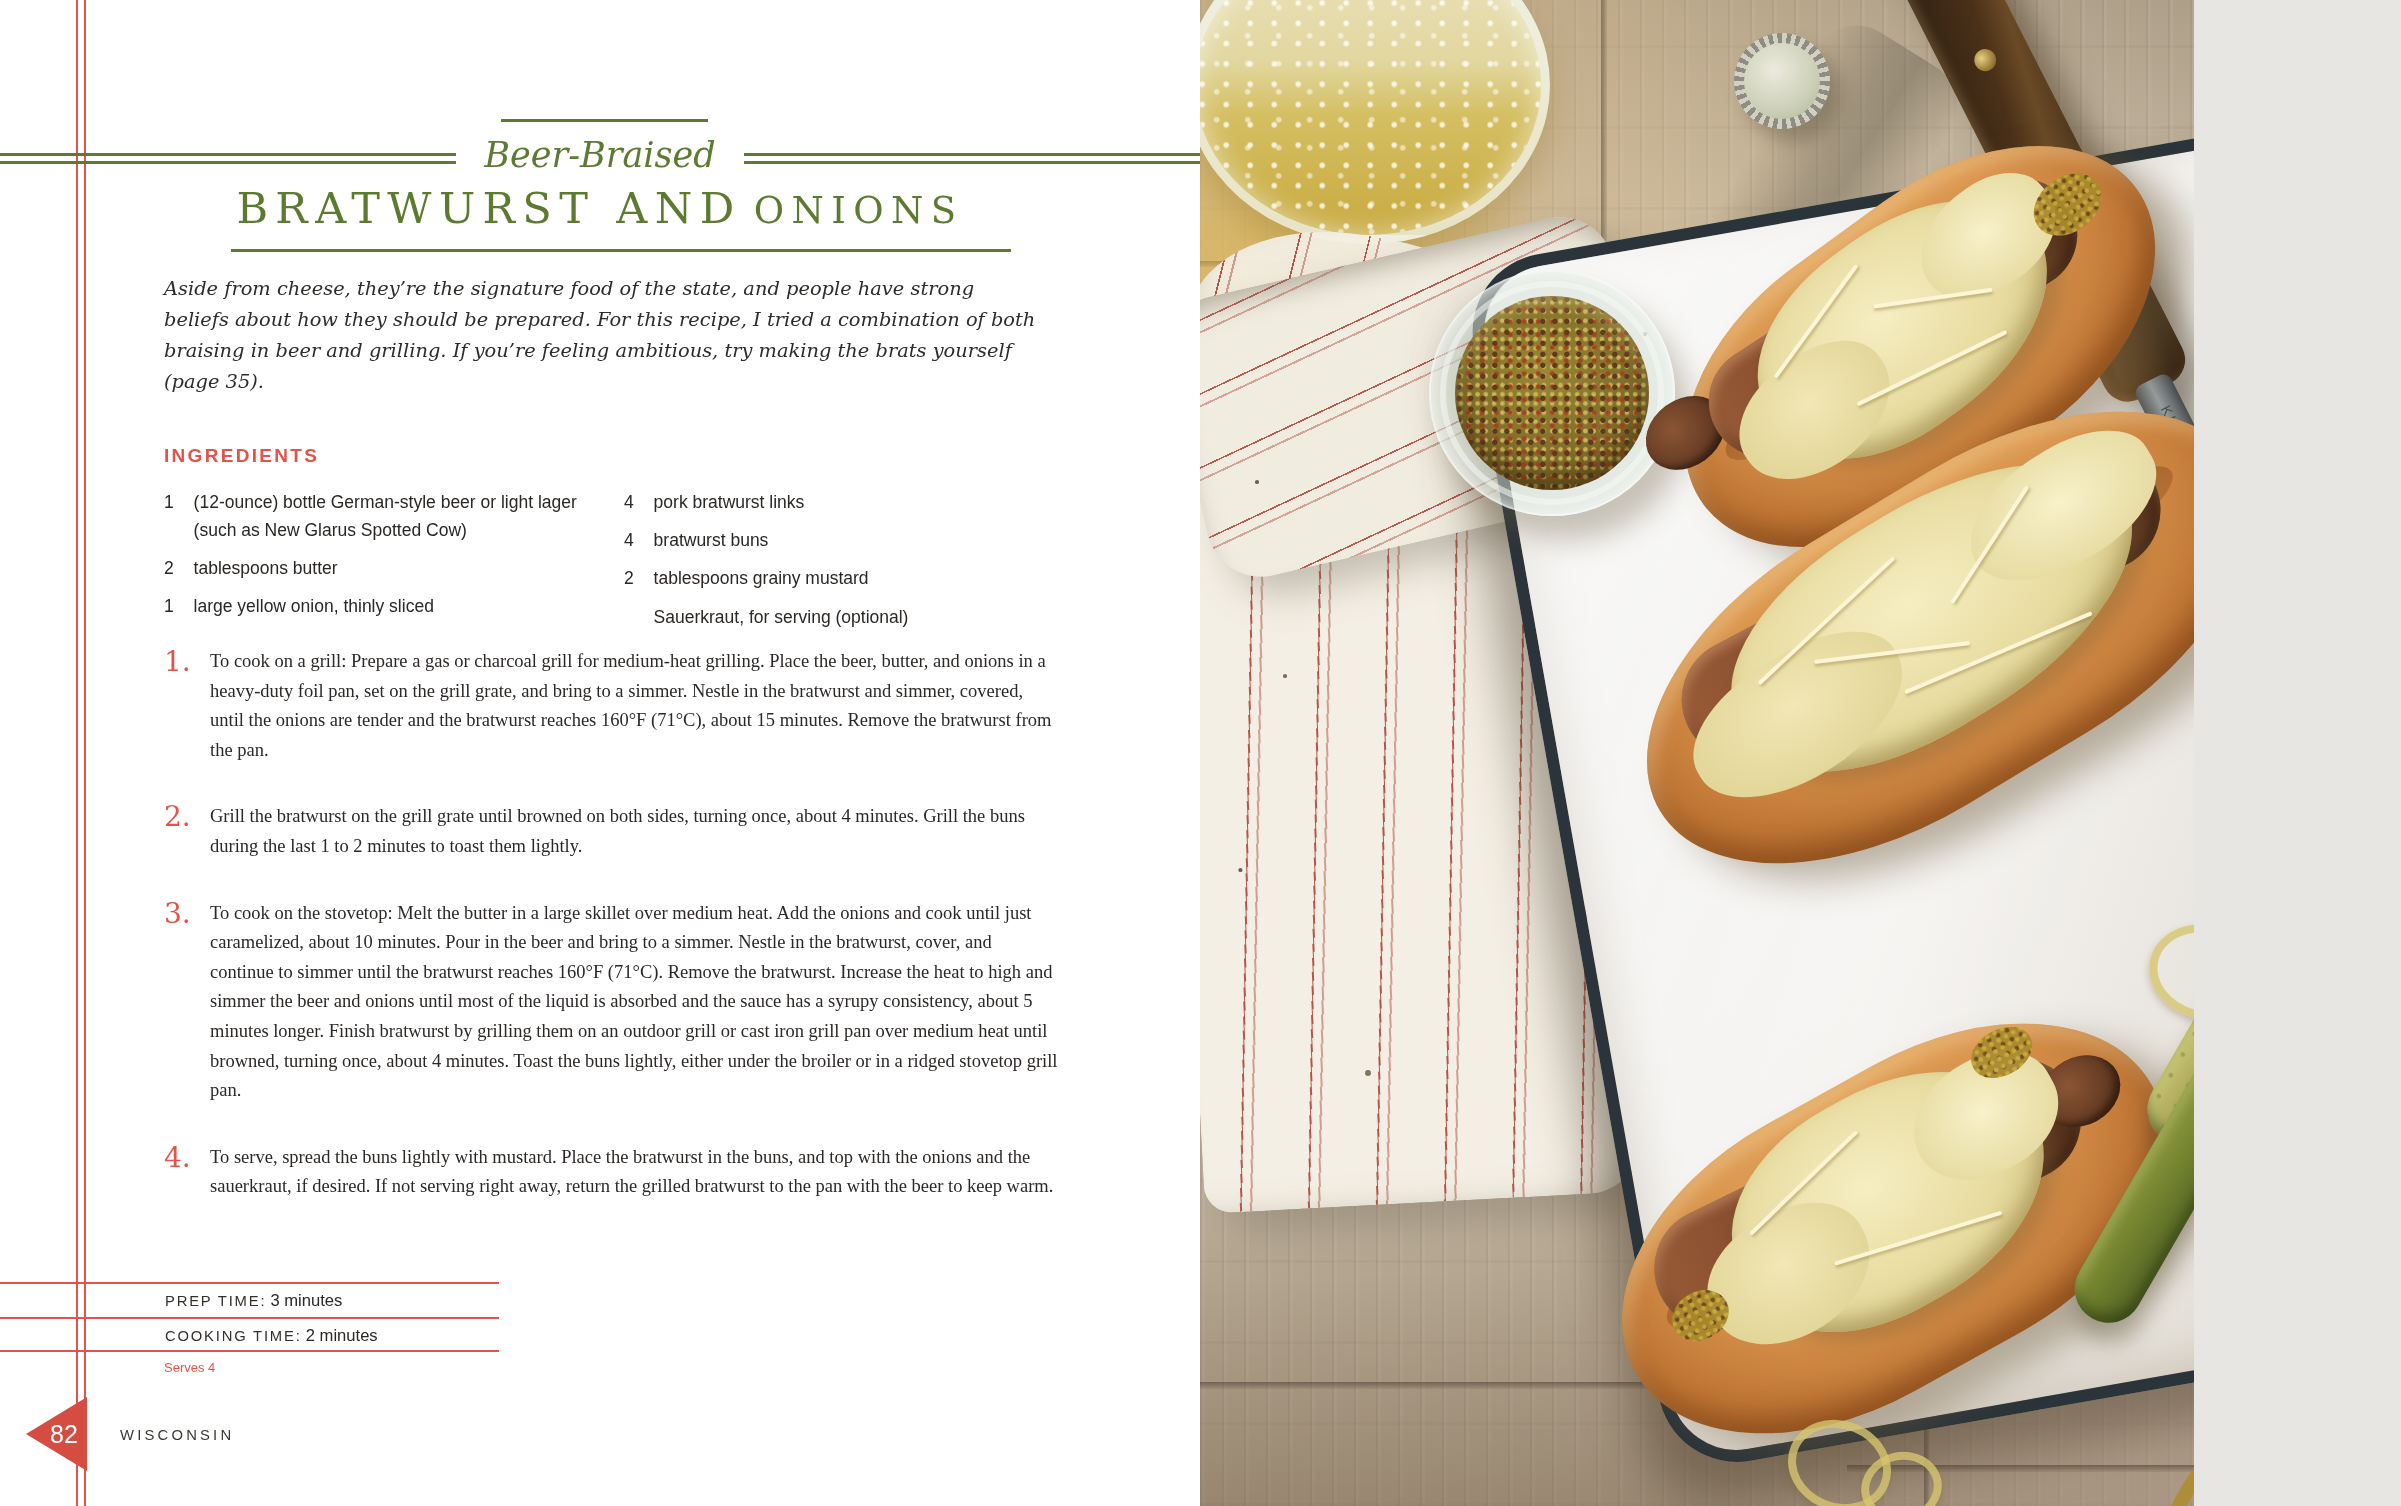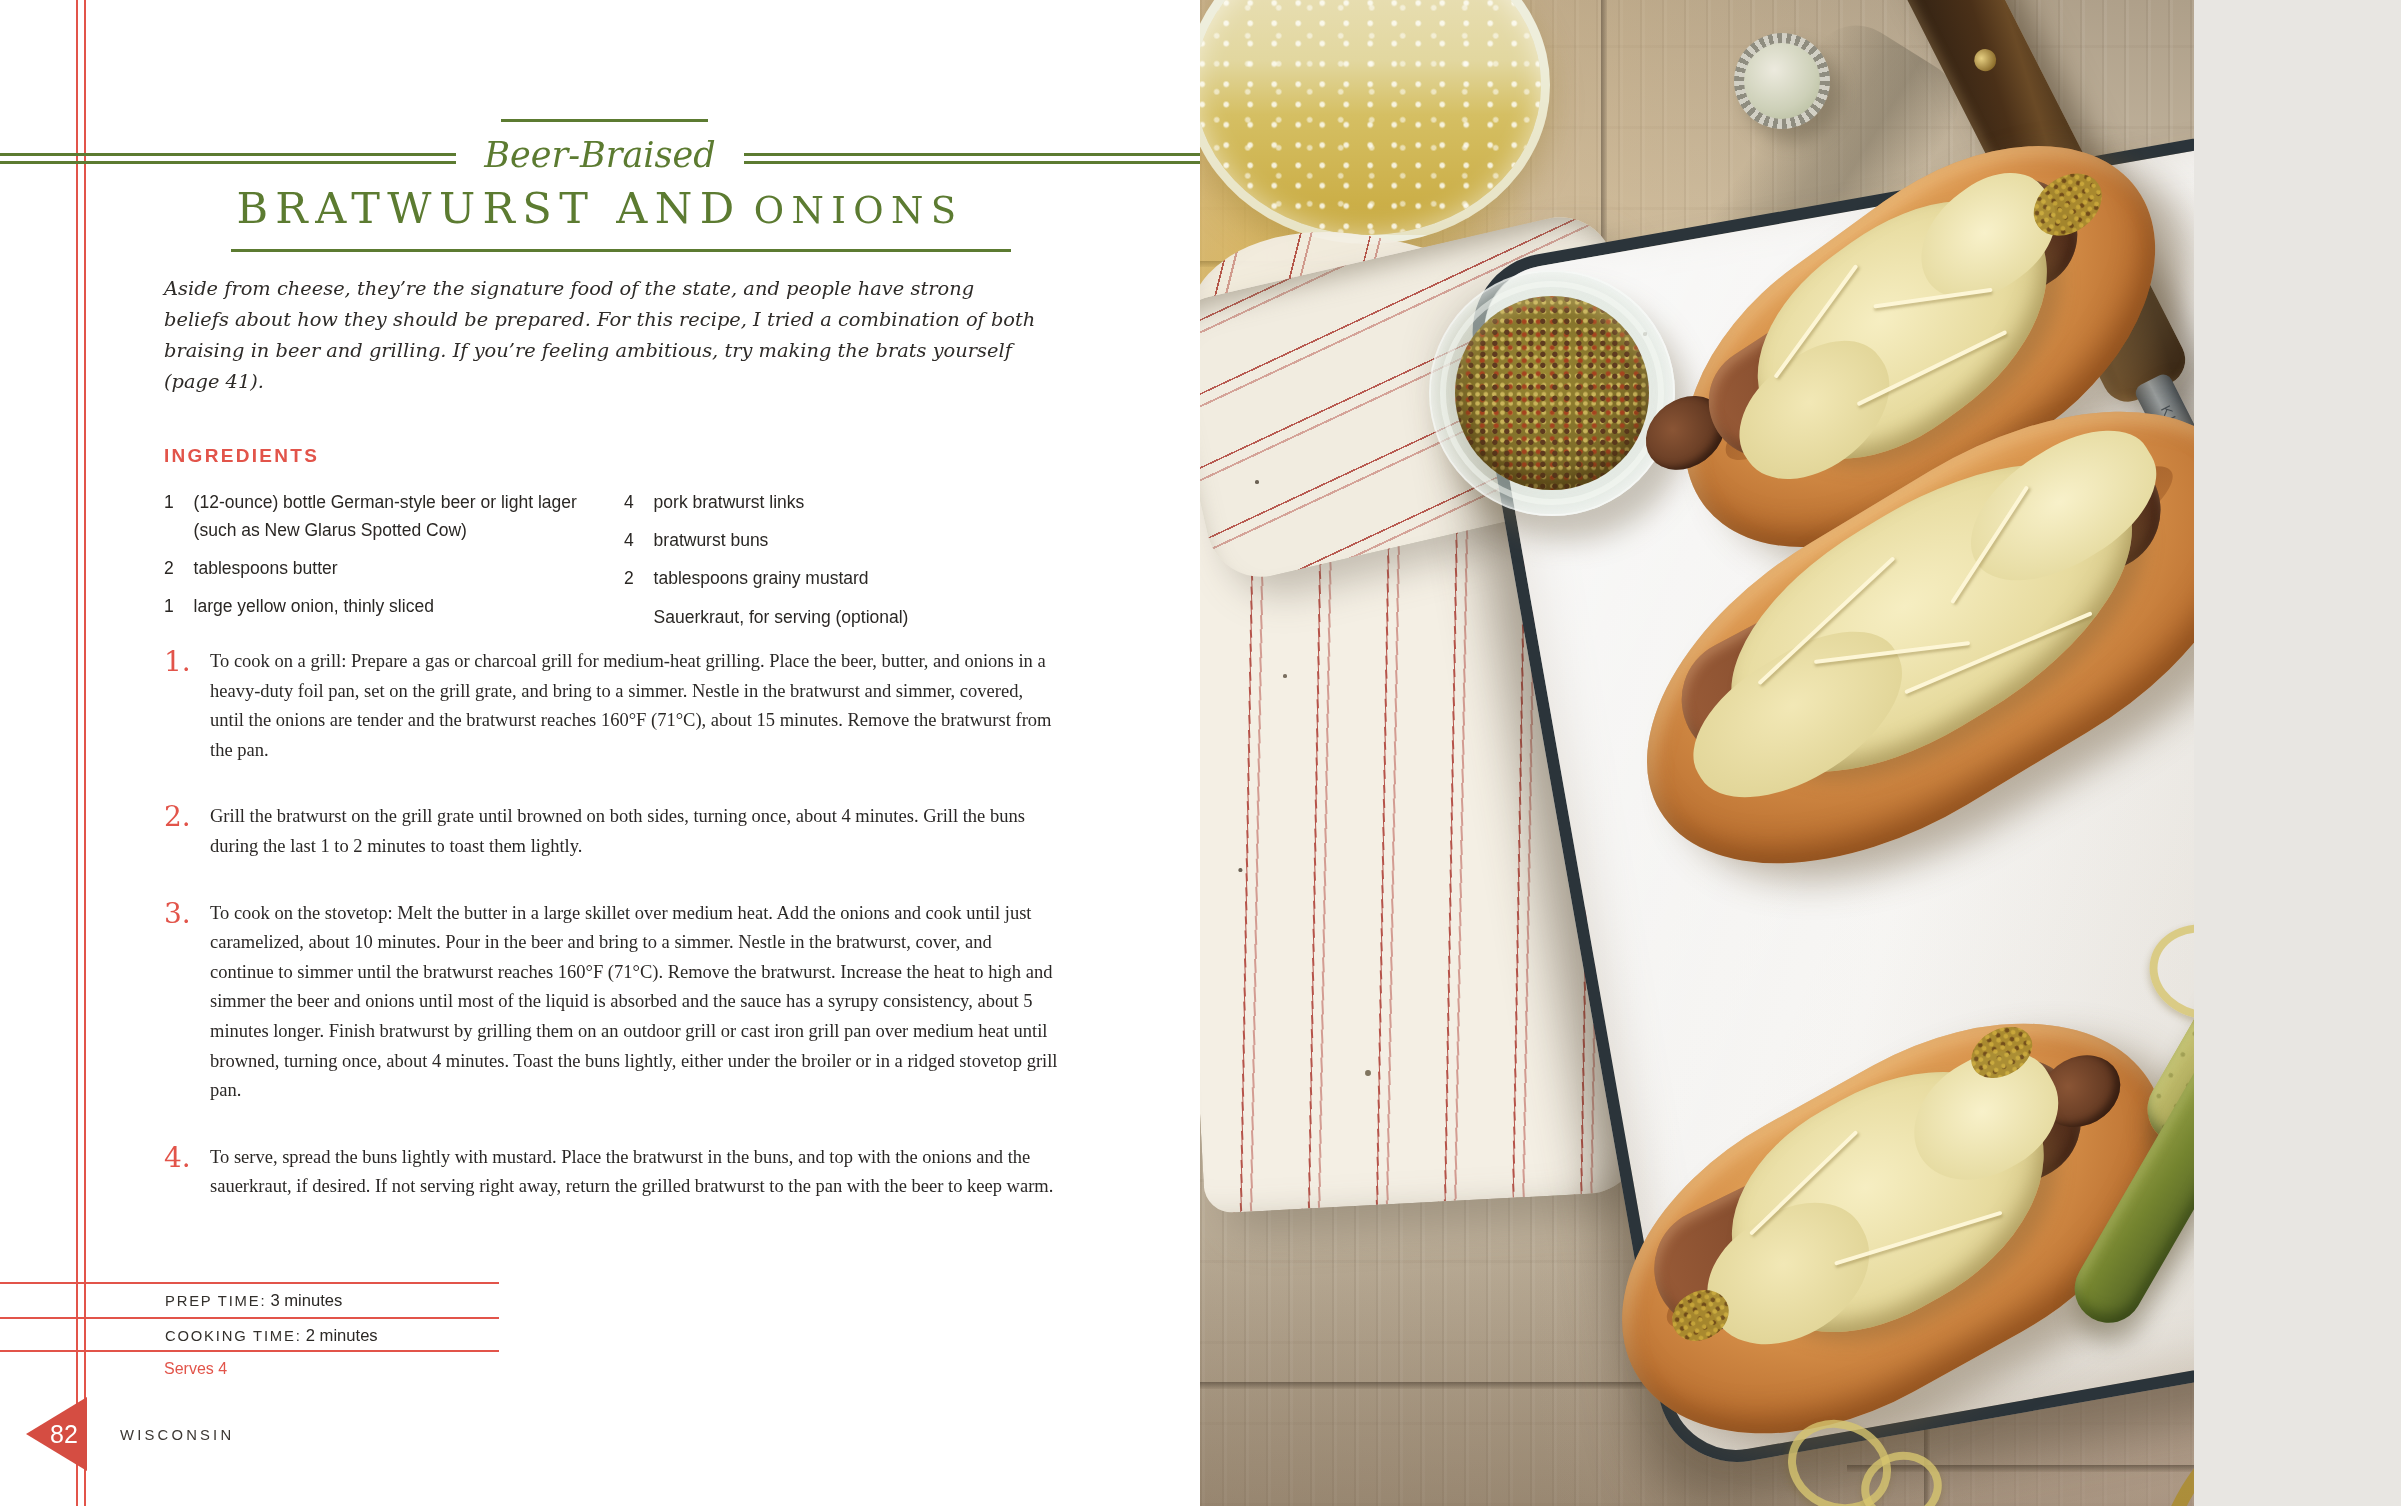--- a/index.html
+++ b/index.html
@@ -37,21 +37,21 @@
   .step + .step{margin-top:37px;}
   .step-num{width:46px;flex:none;font-family:"DejaVu Serif",serif;font-size:28px;line-height:29.6px;color:#e2544a;}
   .step-txt{flex:1;font-family:"Liberation Serif",serif;font-size:18.5px;line-height:29.6px;color:#2b2826;}
   
   .fline{position:absolute;left:0;width:499px;height:1.8px;background:#e2544a;}
   .fline.f1{top:1282px;} .fline.f2{top:1317px;} .fline.f3{top:1350px;}
   .meta-row{position:absolute;left:165px;white-space:nowrap;}
   .meta-row.m1{top:1291px;} .meta-row.m2{top:1326px;}
   .meta-label{font-size:14.8px;letter-spacing:1.8px;color:#33302c;}
   .meta-value{font-size:16.6px;color:#2b2825;}
-  .serves{position:absolute;top:1360px;left:164px;font-size:16px;color:#e2544a;}
+  .serves{position:absolute;top:1360px;left:164px;font-size:13px;color:#e2544a;}
   .badge{position:absolute;left:26px;top:1397px;width:61px;height:74px;z-index:3;}
   .badge .tri{position:absolute;left:0;top:0;width:0;height:0;
               border-right:61px solid #d54d42;border-top:37px solid transparent;border-bottom:37px solid transparent;}
   .badge .num{position:absolute;left:24px;top:23px;color:#fff;font-size:25px;}
   .chapter{position:absolute;top:1427px;left:120px;font-size:14.8px;letter-spacing:3.2px;color:#3b3733;}
   
   .photo{position:absolute;left:1200px;top:0;width:1202px;height:1506px;overflow:hidden;
          background:linear-gradient(8deg,#a99a85,#c5b8a2 30%,#b7a890 55%,#cfc2ab 78%,#ab9c86);}
   .wood-grain{position:absolute;inset:0;
      background:
@@ -198,21 +198,21 @@
       <span class="eyebrow">Beer-Braised</span>
     </div>
 
     <div class="title-wrap">
       <span class="title-main">BRATWURST AND</span>
       <span class="title-small">ONIONS</span>
     </div>
     <div class="title-underline"></div>
 
     <div class="intro">
-      <div class="intro-body">Aside from cheese, they’re the signature food of the state, and people have strong beliefs about how they should be prepared. For this recipe, I tried a combination of both braising in beer and grilling. If you’re feeling ambitious, try making the brats yourself (page 41).</div>
+      <div class="intro-body">Aside from cheese, they’re the signature food of the state, and people have strong beliefs about how they should be prepared. For this recipe, I tried a combination of both braising in beer and grilling. If you’re feeling ambitious, try making the brats yourself (page 35).</div>
     </div>
 
     <div class="ing-head">INGREDIENTS</div>
 
     <div class="ing-cols">
       <div class="ing-col">
         <div class="ing-row">
           <span class="ing-qty">1</span>
           <span class="ing-txt">(12-ounce) bottle German-style beer or light lager (such as New Glarus Spotted Cow)</span>
         </div>

